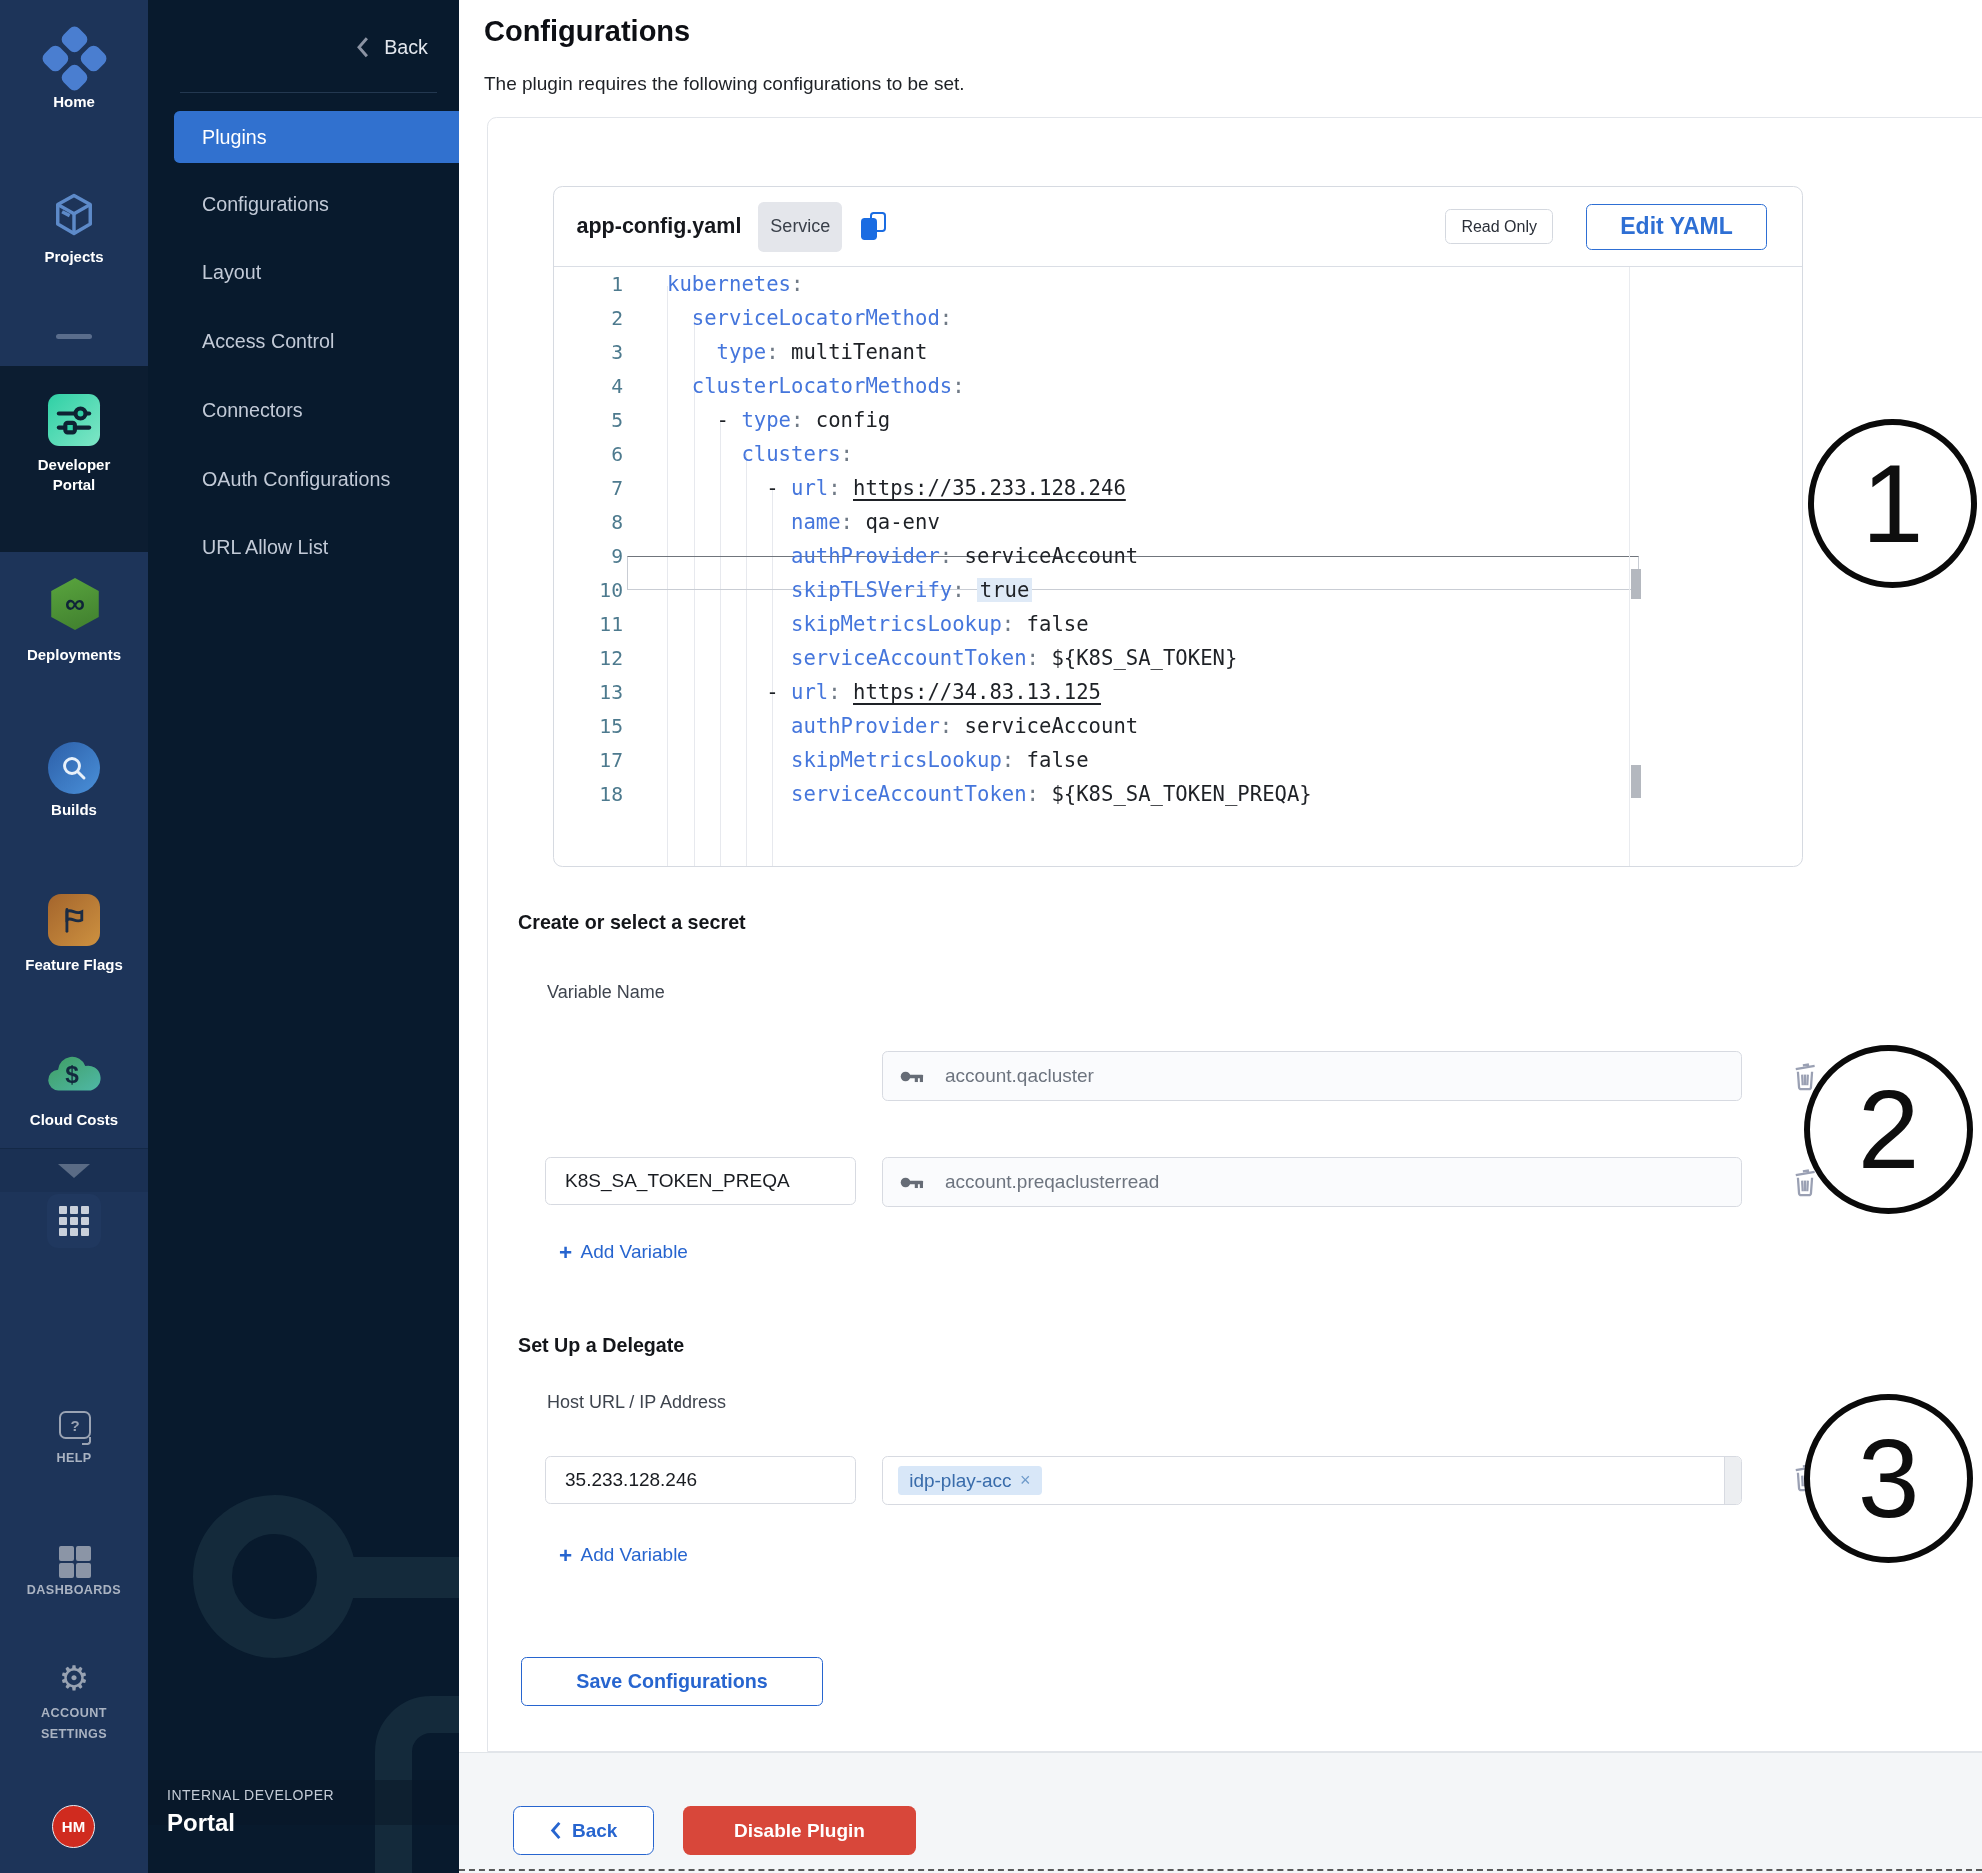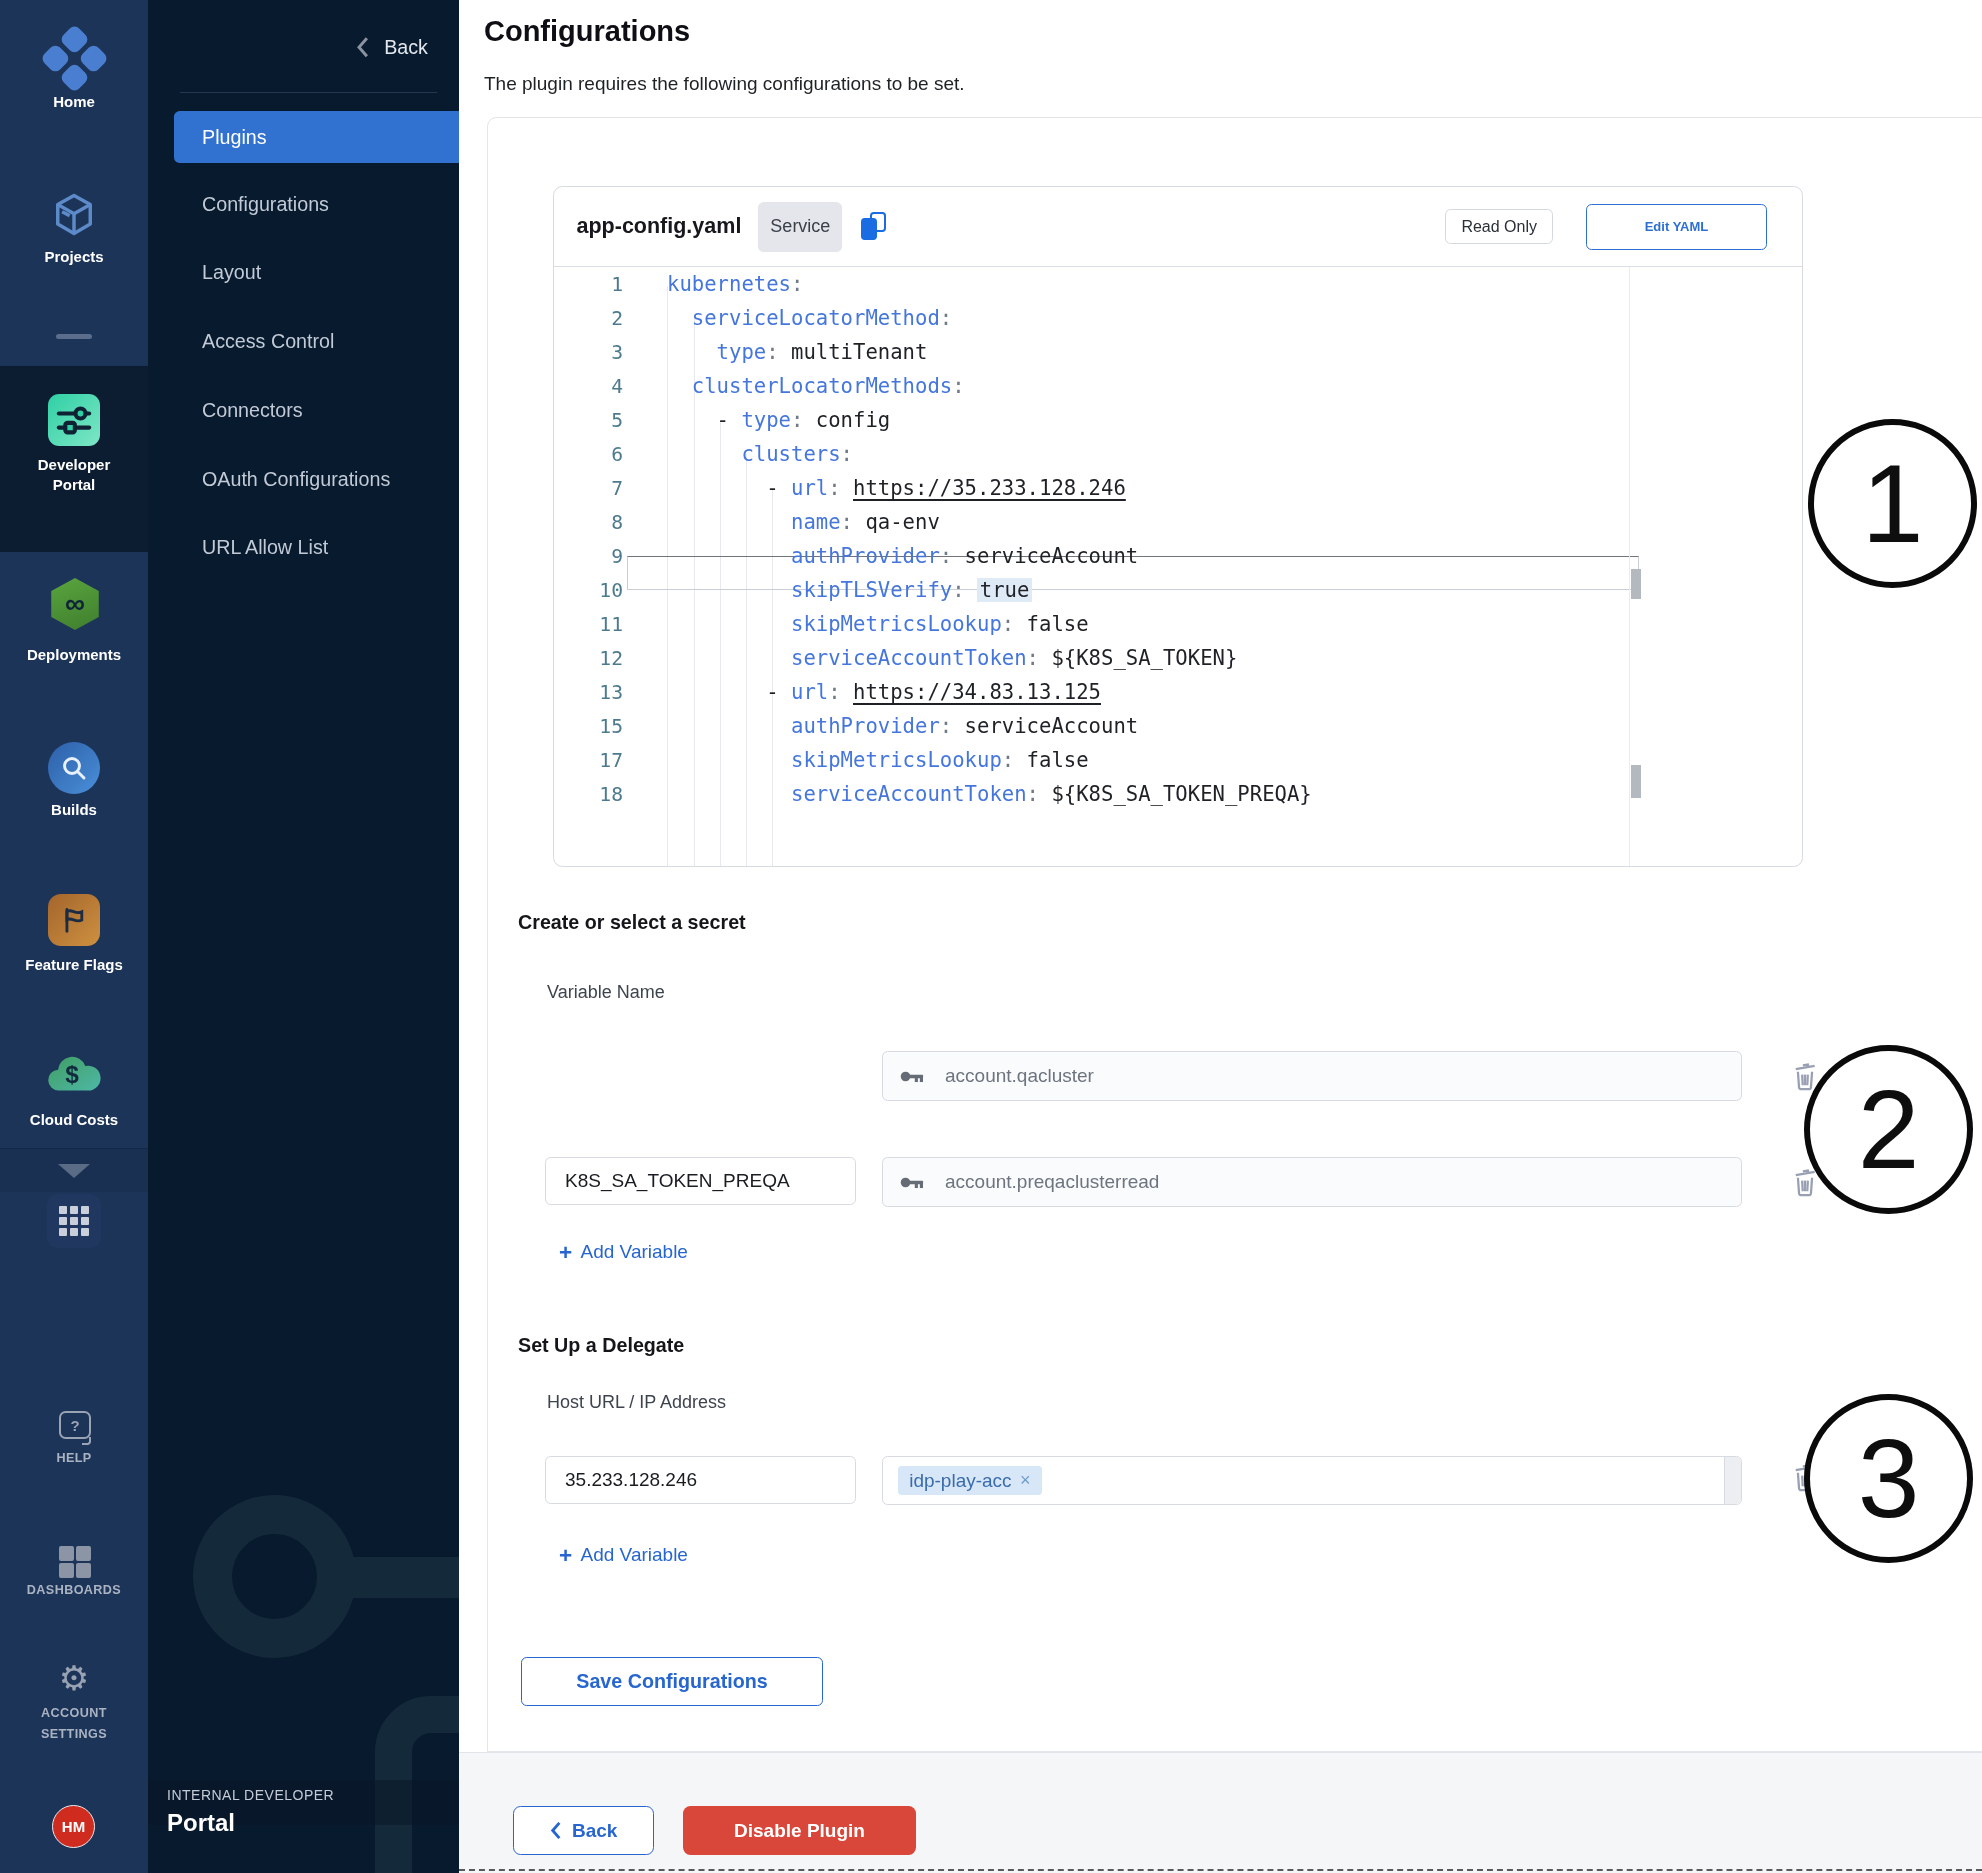--- a/index.html
+++ b/index.html
@@ -78,21 +78,21 @@
   #card-header .fname { font-size:21.5px; font-weight:700; color:#16181d; }
   .badge { margin-left:17px; background:#e4e6eb; border-radius:5.6px; height:50px; padding:0 12px;
            display:flex; align-items:center; font-size:18px; color:#3a404a; }
   .copy-ic { margin-left:19px; position:relative; width:28px; height:30px; }
   .copy-ic .back { position:absolute; left:8.4px; top:0; width:16px; height:20.6px; border:2.8px solid #1a6ce2; border-radius:3.7px; background:#fff; }
   .copy-ic .front { position:absolute; left:0; top:6.6px; width:16px; height:21.5px; background:#1a6ce2; border-radius:3.7px; }
   .spacer { flex:1; }
   .ro-pill { border:0.9px solid #d4d8df; border-radius:5.6px; height:35px; padding:0 15px; display:flex; align-items:center;
              font-size:16px; color:#2a2f38; background:#fff; }
   .edit-btn { margin-left:33px; border:1.9px solid #2e6fd4; border-radius:5.6px; height:46px; width:181px;
-              display:flex; align-items:center; justify-content:center; font-size:13px; font-weight:700; color:#2e6fd4;
+              display:flex; align-items:center; justify-content:center; font-size:23px; font-weight:700; color:#2e6fd4;
               background:#fff; cursor:pointer; }
 
   #code { position:relative; height:601px; overflow:hidden;
           font-family:"DejaVu Sans Mono", monospace; font-size:20.6px; }
   .cl { height:34px; line-height:34px; white-space:pre; position:relative; }
   .cl:first-child { margin-top:-17px; }
   .ln { display:inline-block; width:69px; text-align:right; color:#4d7a8e; font-size:19.7px; }
   .ct { margin-left:44px; }
   .k { color:#4576dc; }
   .sep { color:#707a86; }

